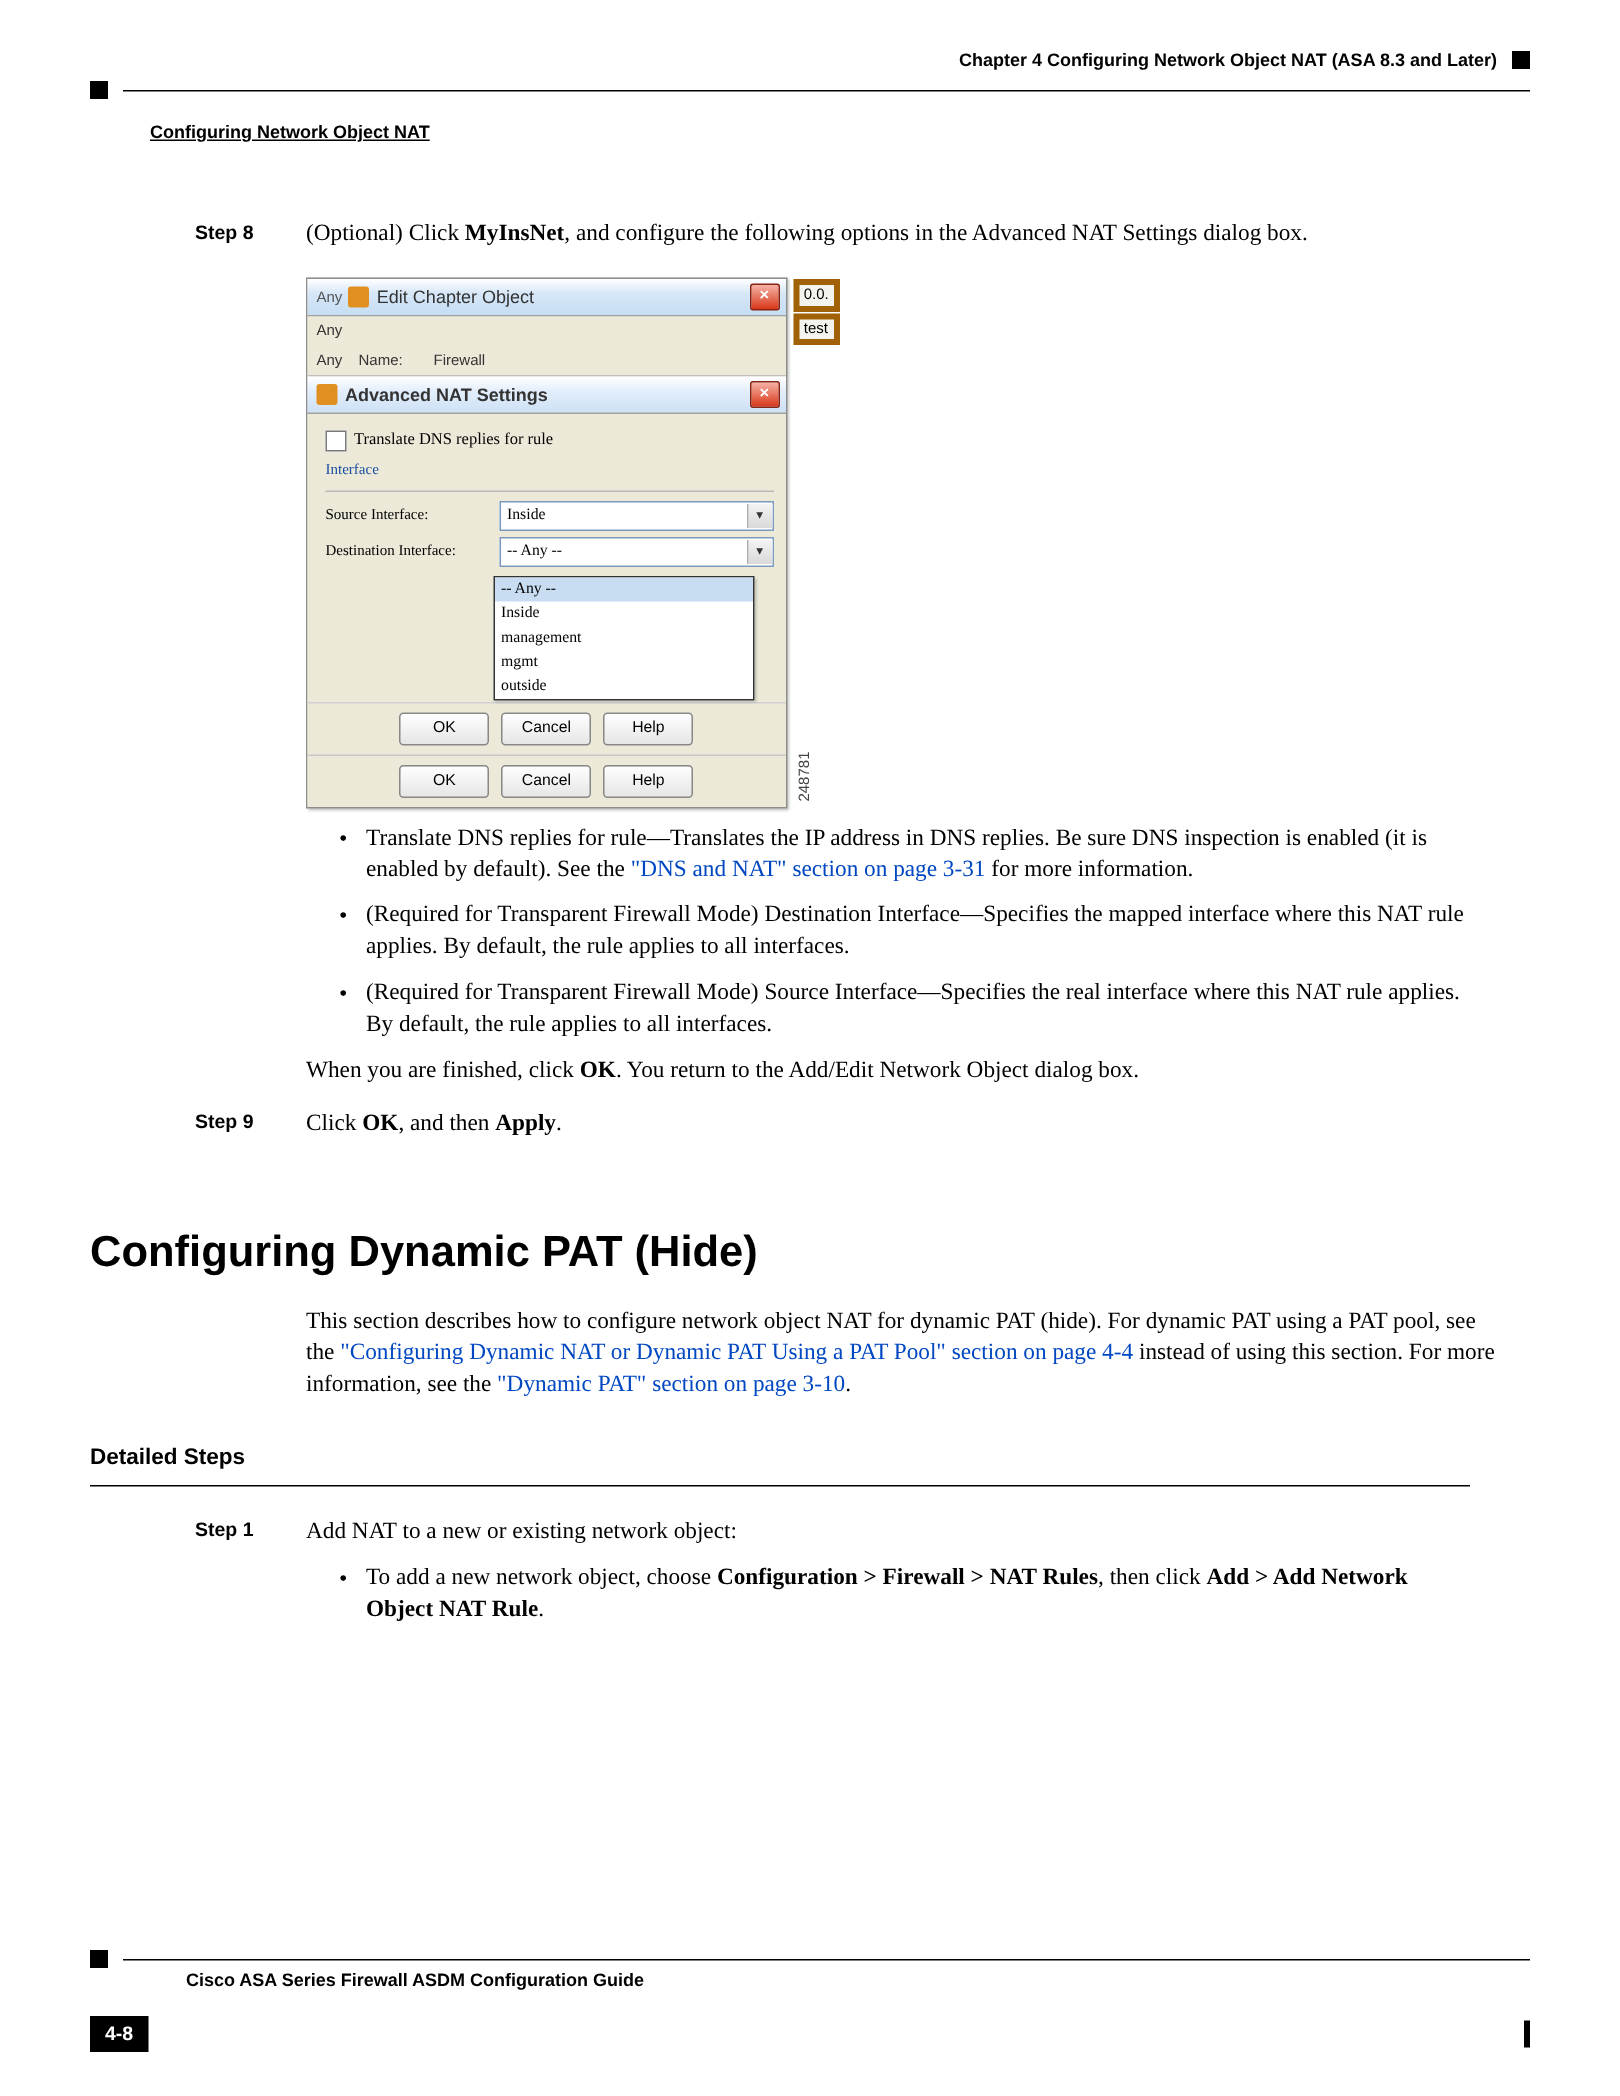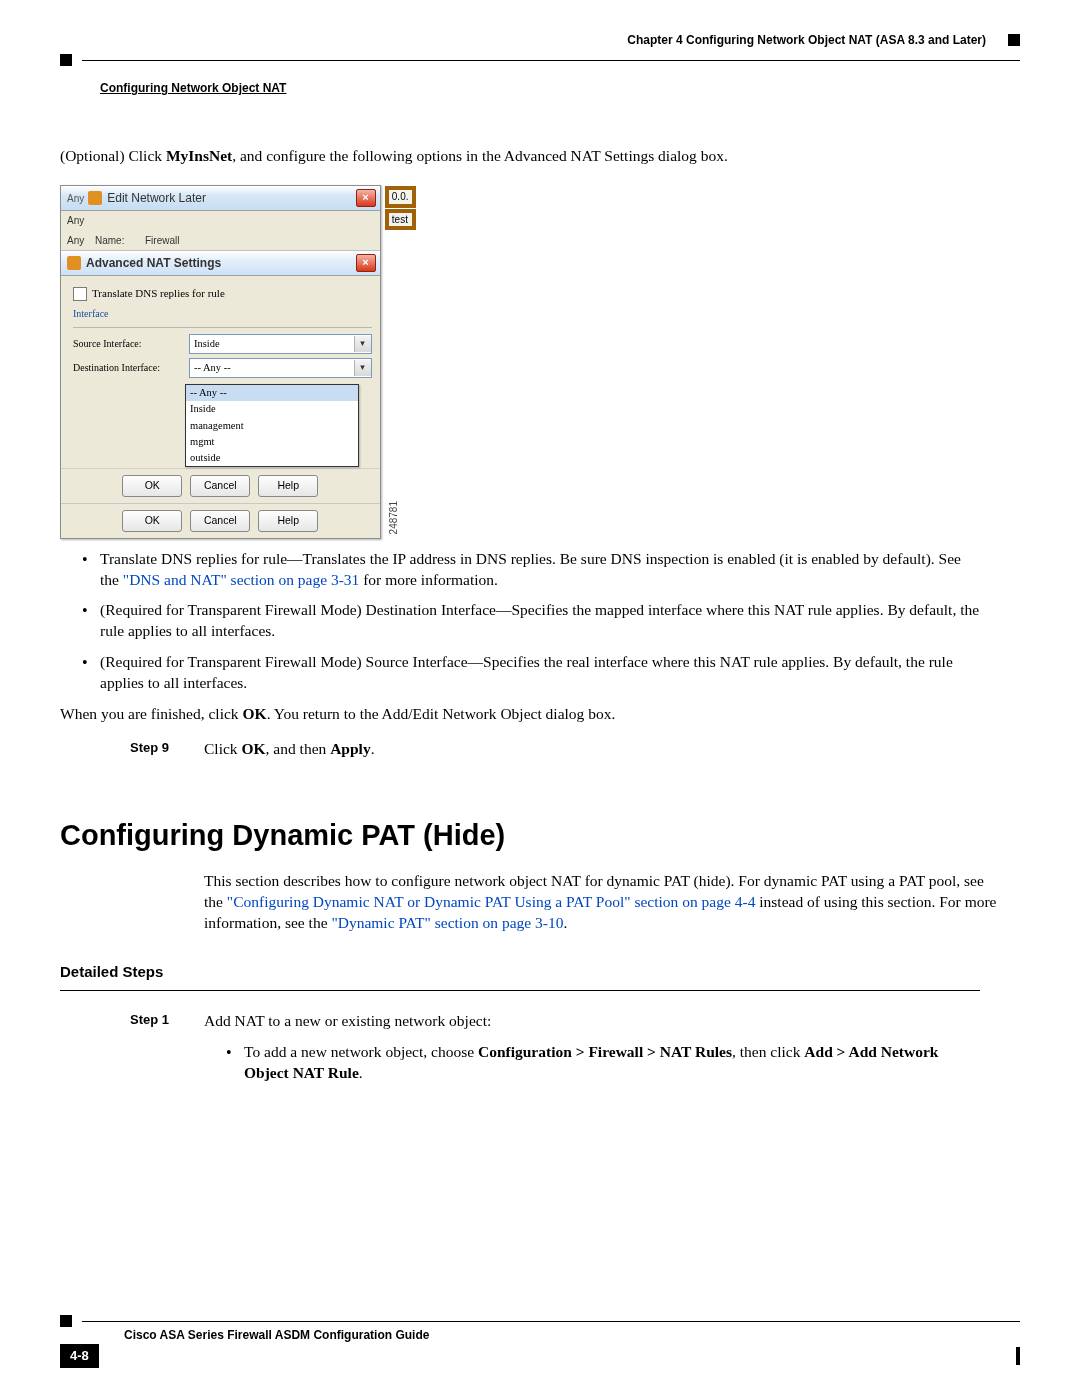--- a/index.html
+++ b/index.html
@@ -27,21 +27,21 @@
     margin-bottom: 6px;
   }
   .header-left {
     padding-left: 40px;
     padding-top: 16px;
   }
   .header-right {
     text-align: left;
     display: flex;
     align-items: center;
-    gap: 22px;
+    gap: 10px;
   }
   .black-sq {
     width: 12px;
     height: 12px;
     background: #000;
     display: inline-block;
   }
   .hr-top {
     border: none;
     border-top: 1px solid #000;
@@ -303,21 +303,21 @@
     font-family: Arial, sans-serif;
     font-size: 13px;
     font-weight: bold;
     padding: 3px 10px;
     display: inline-block;
   }
   .footer-bottom {
     display: flex;
     align-items: center;
     justify-content: space-between;
-    margin-top: 1px;
+    margin-top: 16px;
   }
 </style>
 </head>
 <body>
 
 <div class="page">
 
   <div class="header">
     <span></span>
     <span class="header-right">
@@ -327,31 +327,32 @@
   </div>
   <div class="top-line-wrap">
     <span class="black-sq"></span>
     <hr class="hr-top">
   </div>
   <div class="header-left" style="font-family:Arial;font-size:12px;font-weight:bold;margin-top:-2px;text-decoration:underline;">Configuring Network Object NAT</div>
 
   <div class="content">
 
     <div class="step-block">
+      <div class="step-label">Step 8</div>
       <div class="step-body">
         <span>(Optional) Click </span><b>MyInsNet</b><span>, and configure the following options in the Advanced NAT Settings dialog box.</span>
 
         
         <div class="dialog-mock">
           <div class="dialog-stack">
 
             <div class="dlg-title">
               <span style="font-size:10px;color:#555;margin-right:4px;">Any</span>
               <span class="title-icon"></span>
-              <span>Edit Network Later</span>
+              <span>Edit Chapter Object</span>
               <span class="spacer"></span>
               <span class="dlg-close">×</span>
             </div>
             <div class="bg-row">
               <span>Any</span>
             </div>
             <div class="bg-row underline-row">
               <span style="width:18px">Any</span>
               <span style="width:40px">Name:</span>
               <span>Firewall</span>

